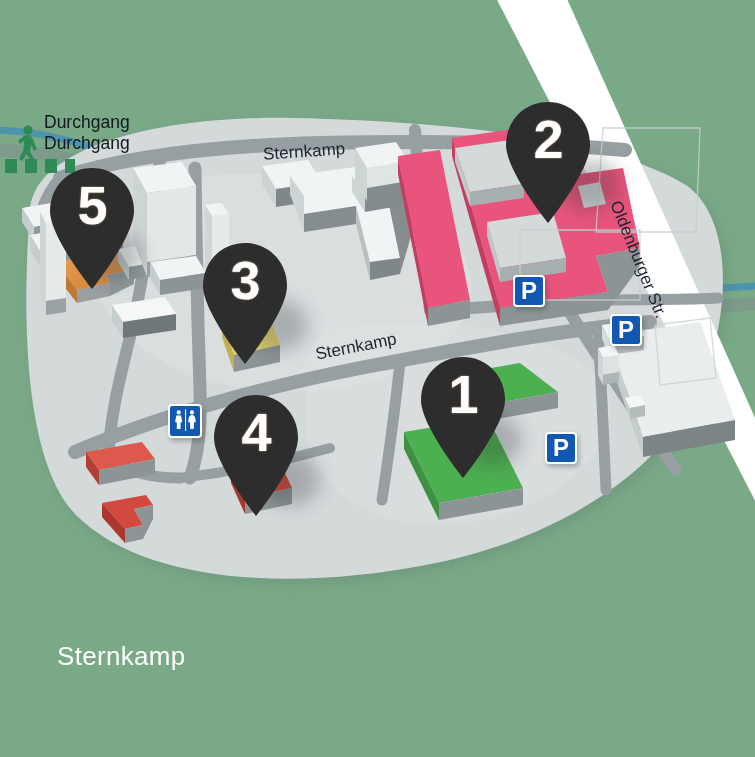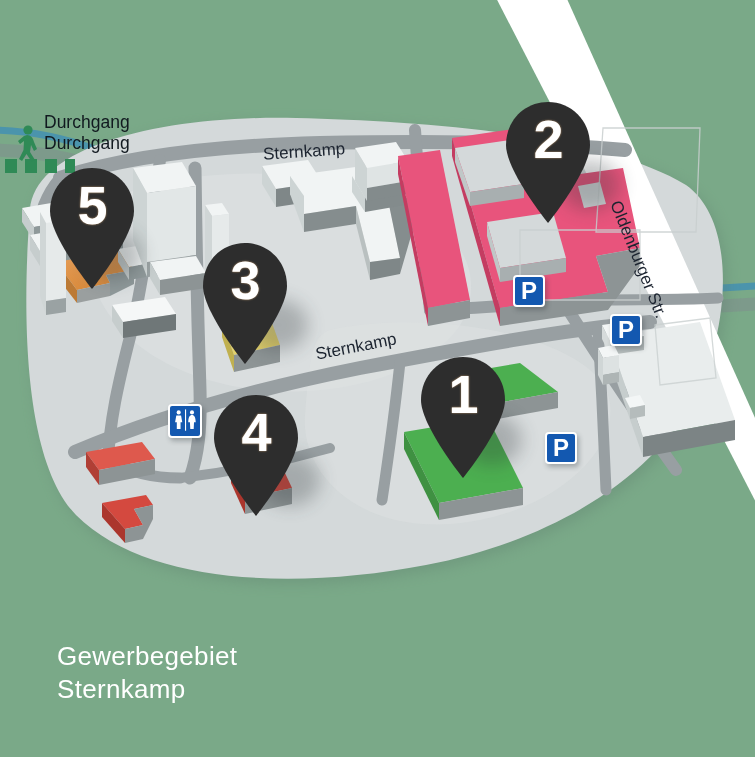--- a/index.html
+++ b/index.html
@@ -400,21 +400,20 @@
     <div>Durchgang</div>
   </div>
 
   <div class="street-label" style="left:263px; top:142px; transform:rotate(-4deg);">Sternkamp</div>
 
   <div class="street-label" style="left:315px; top:337px; transform:rotate(-11deg);">Sternkamp</div>
 
   <div class="street-label" style="left:624px; top:198px; transform:rotate(68deg); transform-origin:left top;">Oldenburger Str.</div>
 
   <div class="area-title" style="left:57px; top:640px;">
-    <div>Gewerbegebiet</div>
     <div>Sternkamp</div>
   </div>
 
   <div class="psign" style="left:513px; top:275px;">P</div>
   <div class="psign" style="left:610px; top:314px;">P</div>
   <div class="psign" style="left:545px; top:432px;">P</div>
 
   <div class="wcsign" style="left:168px; top:404px;">
     <svg viewBox="0 0 34 34" width="29" height="29" style="display:block;margin:0 auto;">
 

